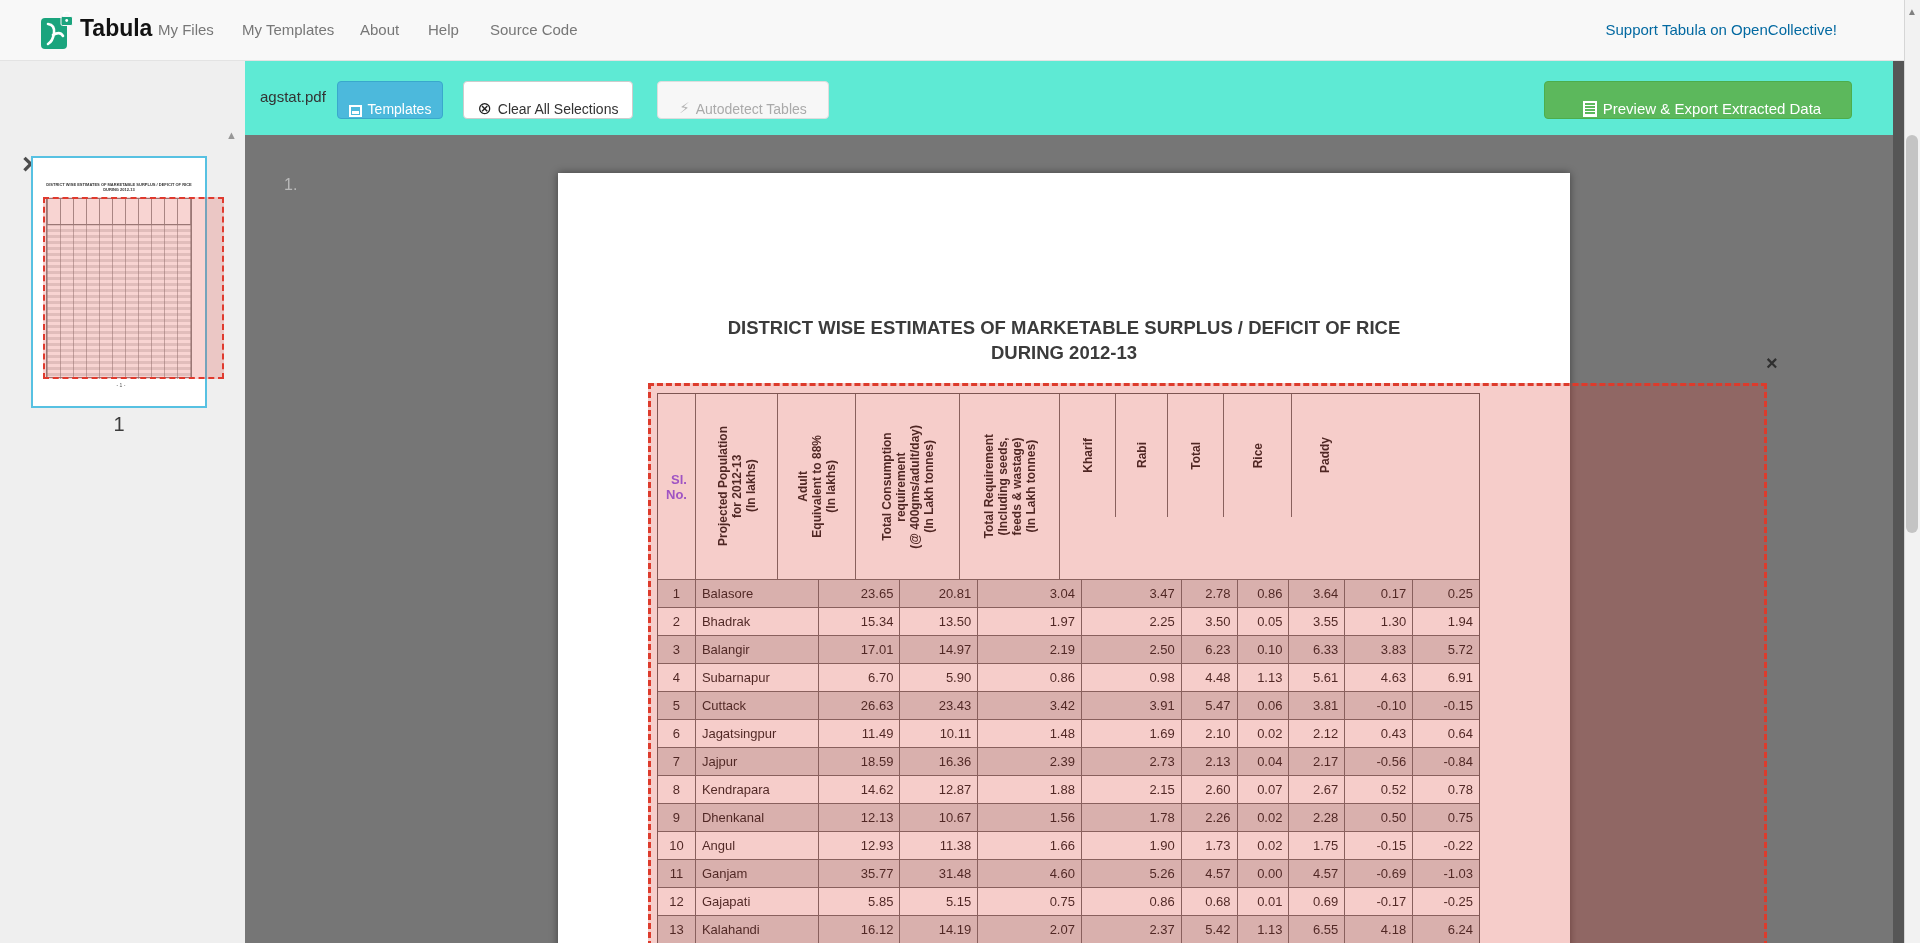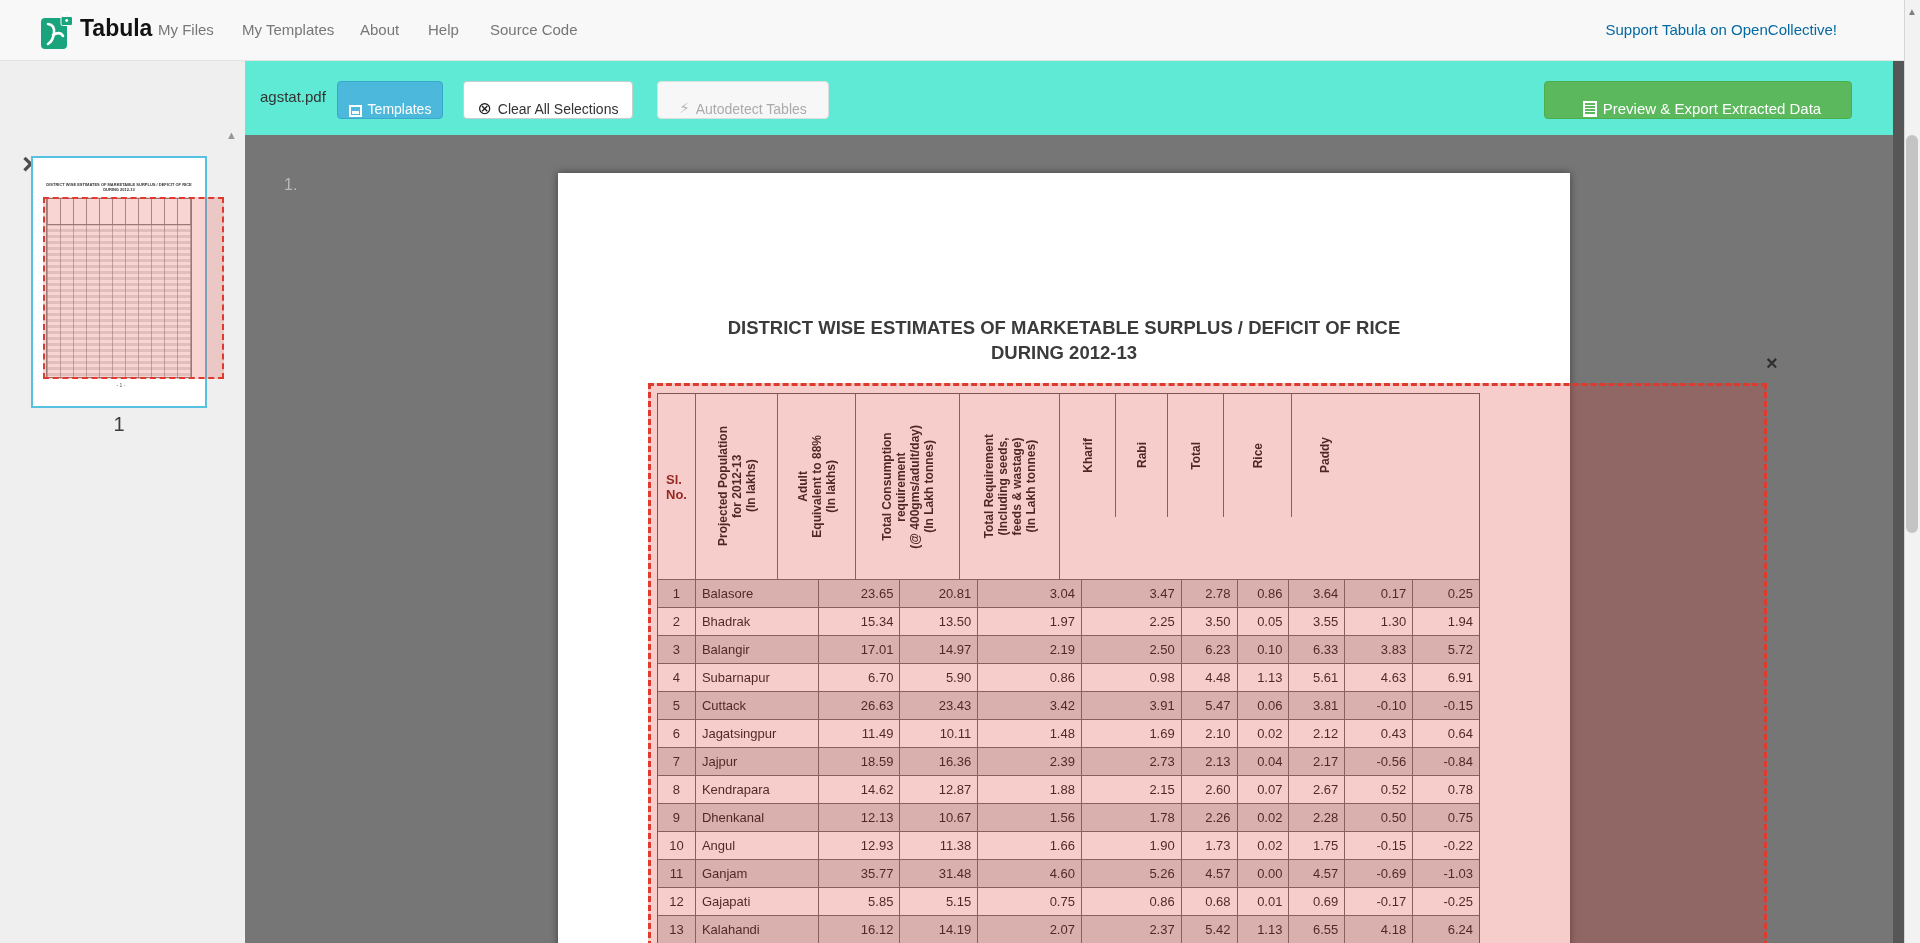--- a/index.html
+++ b/index.html
@@ -58,21 +58,21 @@
   .doc-table{position:absolute;left:99px;top:220px;width:823px;border:1px solid #5d5d5d;background:#fff;}
   .dt-header{display:flex;height:185px;}
   .hcell{border-right:1px solid #6d6d6d;display:flex;align-items:center;justify-content:center;height:100%;}
   .hgroup{display:flex;flex-direction:column;height:100%;}
   .gtop{height:62px;border-bottom:1px solid #6d6d6d;border-right:1px solid #6d6d6d;display:flex;align-items:center;justify-content:center;
         font-weight:bold;font-size:12.5px;line-height:15px;color:#1e1e1e;text-align:center;white-space:pre-line;}
   .hgroup:last-child .gtop{border-right:none;}
   .gsub{display:flex;height:123px;}
   .gsub .hcell{height:100%;}
   .hgroup:last-child .gsub .hcell:last-child{border-right:none;}
-  .htext{font-weight:bold;font-size:13px;color:#7f1d1d;text-align:left;white-space:pre-line;line-height:15px;}
+  .htext{font-weight:bold;font-size:13px;color:#8b5cf6;text-align:right;white-space:pre-line;line-height:15px;}
   .vtext{writing-mode:vertical-rl;transform:rotate(180deg);white-space:pre-line;font-weight:bold;font-size:12px;
          line-height:14px;color:#1e1e1e;text-align:center;}
   .c0{width:38px;} .c1{width:123px;} .c2{width:82px;} .c3{width:78px;} .c4{width:104px;} .c5{width:100px;}
   .c6{width:56px;} .c7{width:52px;} .c8{width:56px;} .c9{width:68px;} .c10{width:66px;}
   .gw-prod{width:164px;} .gw-surp{width:134px;}
   .drow{display:flex;height:28px;border-top:1px solid #6d6d6d;}
   .drow.dark{background:#d8d8d8;}
   .drow.light{background:#ffffff;}
   .dcell{border-right:1px solid #6d6d6d;font-size:13px;color:#1f1f1f;display:flex;align-items:center;height:100%;}
   .dcell:last-child{border-right:none;}

